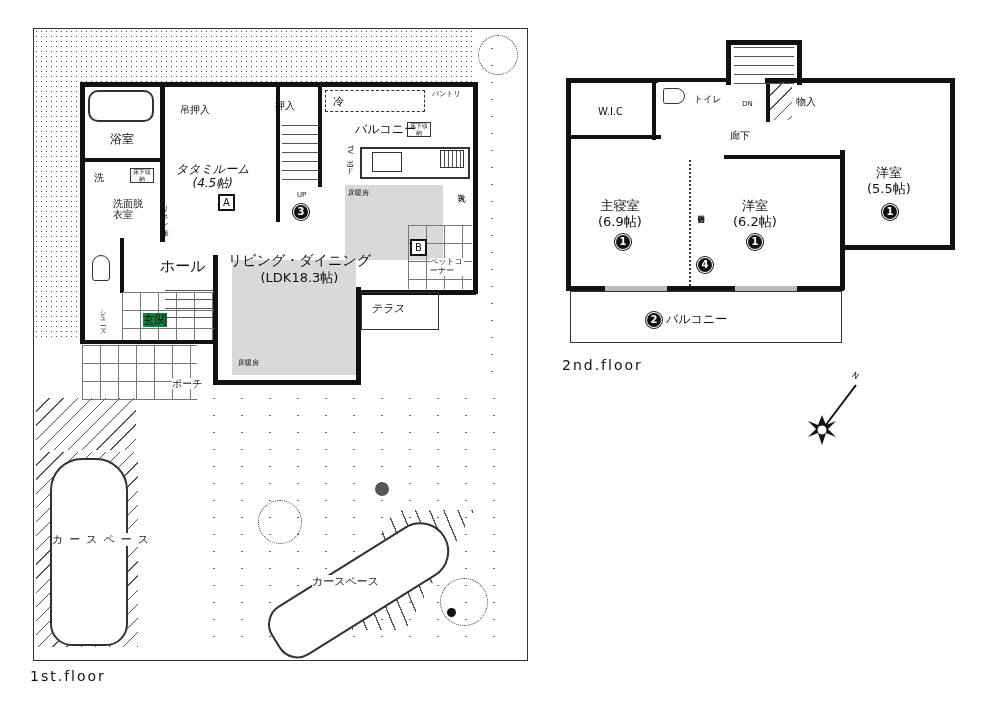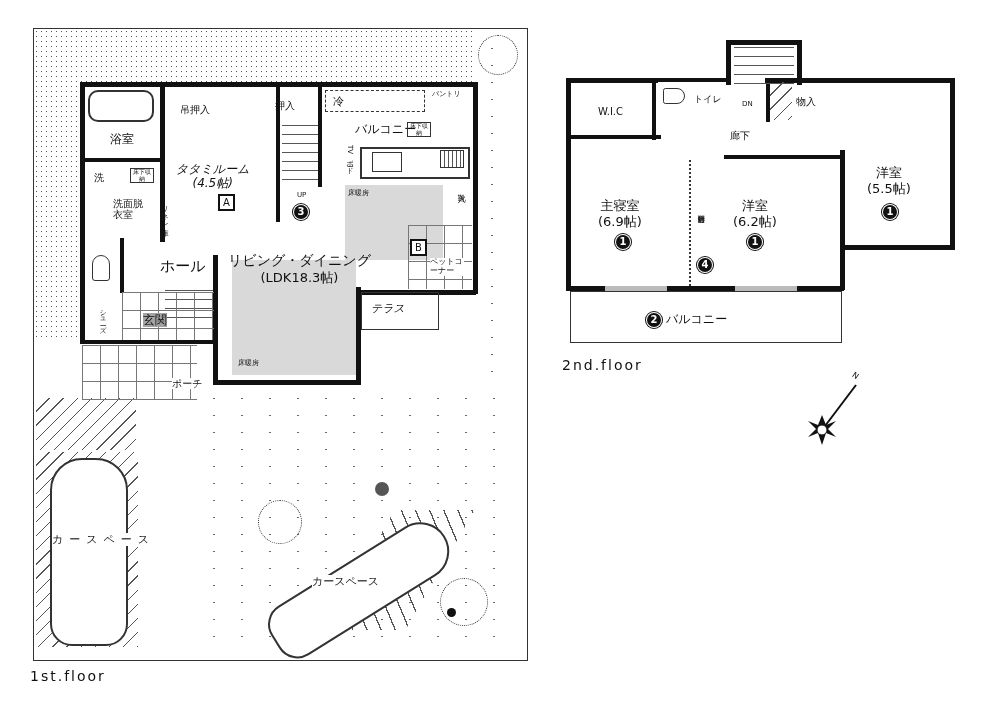--- a/index.html
+++ b/index.html
@@ -113,21 +113,21 @@
   <div class="lbl-s" style="left:348px;top:190px;font-size:7px;">床暖房</div>
   <div class="lbl-s" style="left:456px;top:188px;font-size:8px;writing-mode:vertical-rl;">靴入</div>
 
   <div class="lbl-s" style="left:94px;top:172px;font-size:10px;">洗</div>
   <div class="lbl-s" style="left:130px;top:168px;font-size:6px;width:22px;white-space:normal;border:1px solid #333;text-align:center;">床下収納</div>
   <div class="lbl-s" style="left:113px;top:198px;font-size:10px;width:36px;white-space:normal;">洗面脱衣室</div>
   <div class="lbl-s" style="left:160px;top:200px;font-size:7px;writing-mode:vertical-rl;">リネン庫</div>
   <div class="lbl-s" style="left:160px;top:258px;font-size:15px;">ホール</div>
   <div class="thin" style="left:92px;top:255px;width:18px;height:26px;border-radius:9px 9px 3px 3px;"></div>
   <div class="lbl-s" style="left:98px;top:305px;font-size:7px;writing-mode:vertical-rl;">シューズ</div>
-  <div class="lbl" style="left:143px;top:313px;background:#a3a3a3;">玄関</div>
+  <div class="lbl" style="left:143px;top:313px;background:#15803d;">玄関</div>
   <div class="lbl-s" style="left:172px;top:378px;font-size:10px;background:#fff;">ポーチ</div>
 
   <div class="lbl-big" style="left:228px;top:252px;">
     <div>リビング・ダイニング</div>
     <div style="font-size:13px;">(LDK18.3帖)</div>
   </div>
   <div class="boxletter" style="left:410px;top:239px;">B</div>
   <div class="lbl-s" style="left:430px;top:258px;font-size:8px;width:34px;white-space:normal;background:#fff;">ペットコーナー</div>
   <div class="lbl" style="left:371px;top:302px;font-size:11px;font-style:italic;">テラス</div>
   <div class="lbl-s" style="left:238px;top:360px;font-size:7px;">床暖房</div>

